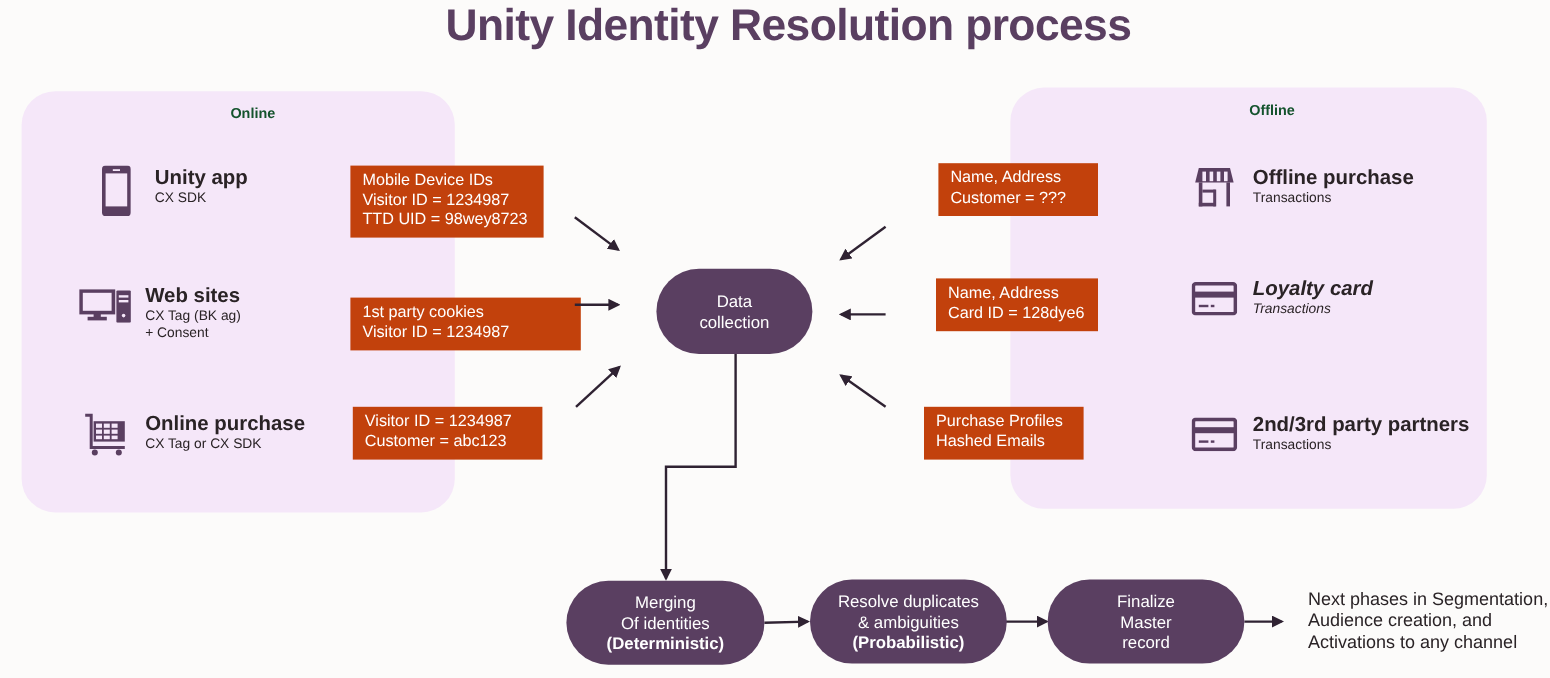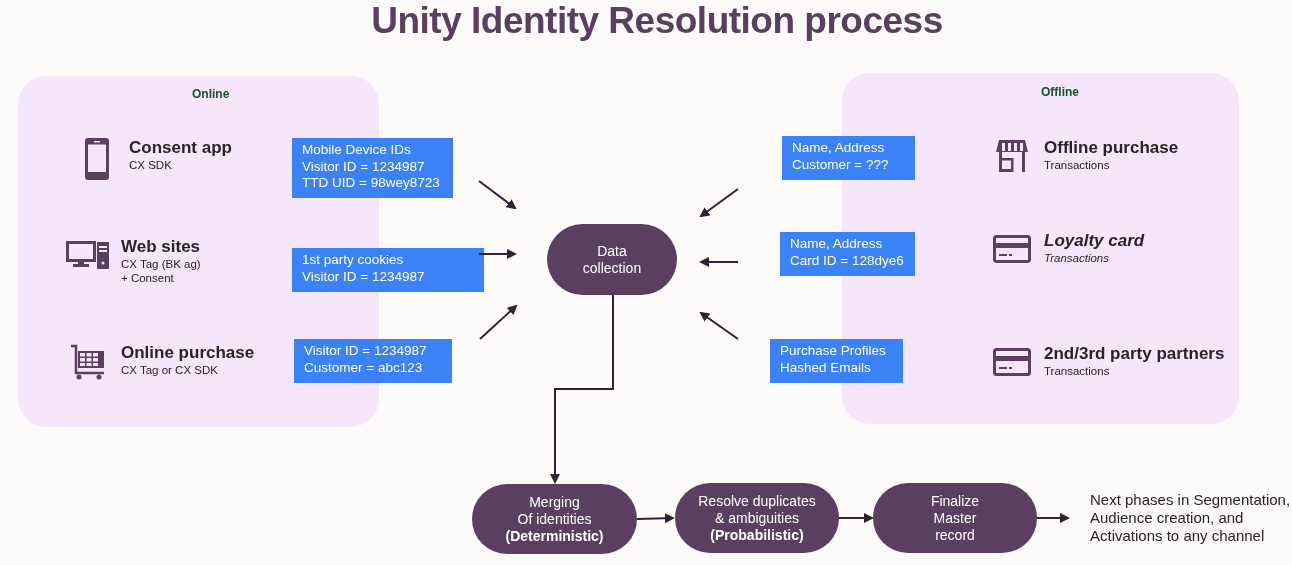--- a/index.html
+++ b/index.html
@@ -21,21 +21,21 @@
   .panel-label {
     position: absolute; font-size: 12px; font-weight: bold; color: #14532d;
   }
   .source {
     position: absolute; display: flex; align-items: flex-start; gap: 10px;
   }
   .src-icon { width: 44px; display: flex; justify-content: center; }
   .src-name { font-size: 17px; font-weight: bold; color: #2a2326; line-height: 20px; }
   .src-sub { font-size: 11.5px; color: #2a2326; line-height: 14px; }
   .idbox {
-    position: absolute; background: #3b82f6; color: #ffffff;
+    position: absolute; background: #c2410c; color: #ffffff;
     font-size: 13.5px; line-height: 16.5px; padding: 4px 10px; box-sizing: border-box;
   }
   .pill {
     position: absolute; background: #5a3f61; color: #ffffff;
     display: flex; flex-direction: column; align-items: center; justify-content: center;
     text-align: center; font-size: 14px; line-height: 17px;
   }
   .pill .bold { font-weight: bold; }
   .next-text {
     position: absolute; left: 1090px; top: 491px; font-size: 15px; line-height: 18px; color: #2a2326;
@@ -54,21 +54,21 @@
   <div class="src-icon">
     <svg width="24" height="42" viewBox="0 0 24 42">
         <rect x="1.5" y="1.5" width="21" height="39" rx="1.5" fill="none" stroke="#5a3f61" stroke-width="3"></rect>
         <rect x="9" y="4" width="6" height="2" fill="#5a3f61"></rect>
         <rect x="1.5" y="34" width="21" height="6" fill="#5a3f61"></rect>
         <rect x="1.5" y="1.5" width="21" height="5" fill="#5a3f61"></rect>
         <rect x="9" y="3" width="6" height="1.5" fill="#f5e7f9"></rect>
       </svg>
   </div>
   <div>
-    <div class="src-name">Consent app</div>
+    <div class="src-name">Unity app</div>
     <div class="src-sub">CX SDK</div>
   </div>
 </div>
 
 <div class="source" style="left:65px;top:237px;">
   <div class="src-icon" style="width:46px;padding-top:4px;">
     <svg width="44" height="28" viewBox="0 0 44 28">
         <rect x="1.5" y="1.5" width="27" height="18" fill="none" stroke="#5a3f61" stroke-width="3"></rect>
         <rect x="12" y="20" width="6" height="4" fill="#5a3f61"></rect>
         <rect x="7" y="23" width="16" height="3" fill="#5a3f61"></rect>

